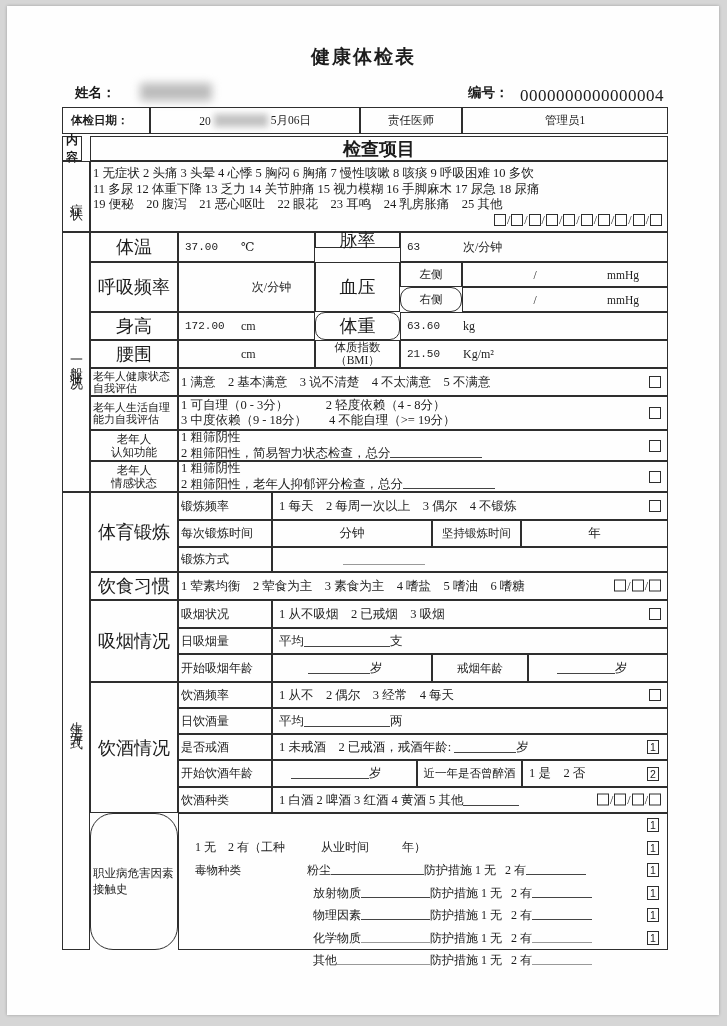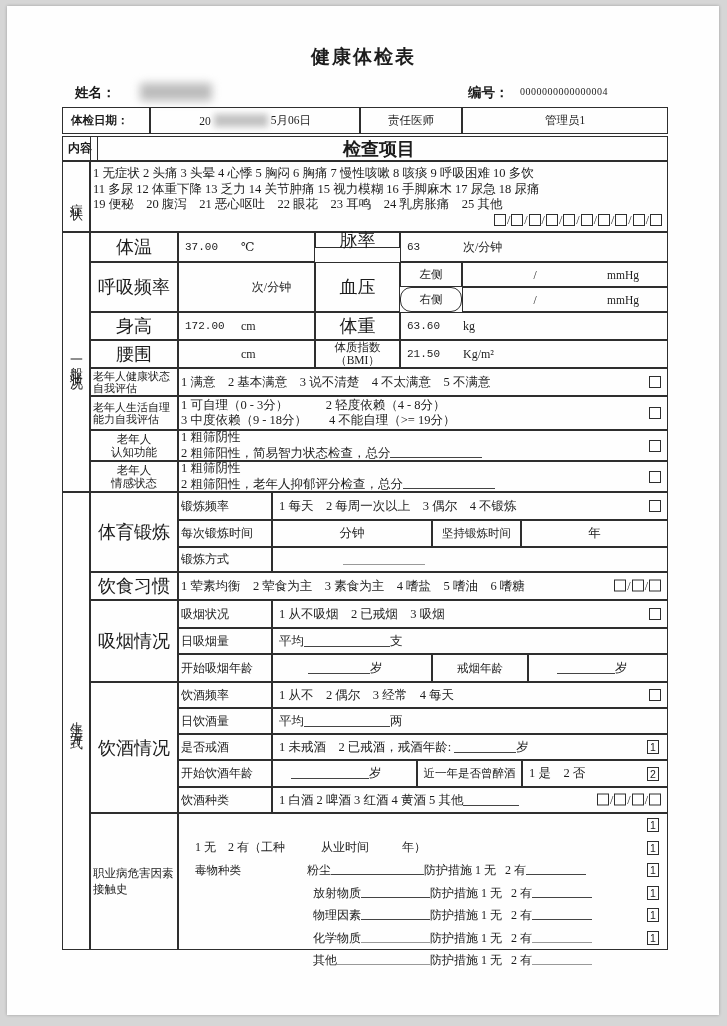--- a/index.html
+++ b/index.html
@@ -33,32 +33,32 @@
 </head>
 <body>
 
 <div class="page"></div>
 
 <div class="abs bold" style="left:0;top:44px;width:727px;text-align:center;font-size:19px;letter-spacing:2px;">健康体检表</div>
 
 <div class="abs bold" style="left:75px;top:84px;font-size:13.5px;">姓名：</div>
 <div class="blur" style="left:140px;top:83px;width:72px;height:18px;"></div>
 <div class="abs bold" style="left:468px;top:84px;font-size:13.5px;">编号：</div>
-<div class="abs" style="left:520px;top:86px;font-size:10px;letter-spacing:.5px;">0000000000000004</div>
+<div class="abs" style="left:520px;top:86px;font-size:17px;letter-spacing:.5px;">0000000000000004</div>
 
 <div class="cell pad8 fs115 bold" style="left:62px;top:107px;width:88px;height:27px;">体检日期：</div>
 <div class="cell center fs115" style="left:150px;top:107px;width:210px;height:27px;">
   <span>20</span>
     <span class="blur-inline"></span>
     <span>5月06日</span>
 </div>
 <div class="cell center fs115" style="left:360px;top:107px;width:102px;height:27px;">责任医师</div>
 <div class="cell center fs115" style="left:462px;top:107px;width:206px;height:27px;">管理员1</div>
 
-<div class="cell center fs12 bold" style="left:62px;top:136px;width:36px;height:25px;">内容</div>
+<div class="cell center fs12 bold" style="left:62px;top:136px;width:20px;height:25px;">内容</div>
 <div class="cell center fs13 bold" style="left:90px;top:136px;width:578px;height:25px;">检查项目</div>
 
 <div class="cell center" style="left:62px;top:161px;width:28px;height:71px;">
   <span class="vtext" style="letter-spacing:4px;">症状</span>
 </div>
 <div class="cell lines pad4 fs125" style="left:90px;top:161px;width:578px;height:71px;justify-content:flex-start;padding-top:4px;">
   <div class="pre">1 无症状 2 头痛 3 头晕 4 心悸 5 胸闷 6 胸痛 7 慢性咳嗽 8 咳痰 9 呼吸困难 10 多饮</div>
   <div class="pre">11 多尿 12 体重下降 13 乏力 14 关节肿痛 15 视力模糊 16 手脚麻木 17 尿急 18 尿痛</div>
   <div class="pre">19 便秘    20 腹泻    21 恶心呕吐    22 眼花    23 耳鸣    24 乳房胀痛    25 其他</div>
   <div style="position:absolute;right:5px;bottom:3px;"><span class="cb"></span><span class="slash">/</span><span class="cb"></span><span class="slash">/</span><span class="cb"></span><span class="slash">/</span><span class="cb"></span><span class="slash">/</span><span class="cb"></span><span class="slash">/</span><span class="cb"></span><span class="slash">/</span><span class="cb"></span><span class="slash">/</span><span class="cb"></span><span class="slash">/</span><span class="cb"></span><span class="slash">/</span><span class="cb"></span></div>
@@ -93,21 +93,21 @@
 <div class="cell fs115" style="left:462px;top:287px;width:206px;height:25px;">
   <span style="flex:1;text-align:center;">/</span>
   <span style="padding-right:28px;">mmHg</span>
 </div>
 
 <div class="cell center fs13" style="left:90px;top:312px;width:88px;height:28px;">身高</div>
 <div class="cell" style="left:178px;top:312px;width:137px;height:28px;">
   <span class="val valw">172.00</span>
   <span class="fs12">cm</span>
 </div>
-<div class="cell center fs13" style="left:315px;top:312px;width:85px;height:28px;">体重</div>
+<div class="cell center fs13" style="left:315px;top:312px;width:85px;height:28px;border-radius:10px;">体重</div>
 <div class="cell" style="left:400px;top:312px;width:268px;height:28px;">
   <span class="val valw">63.60</span>
   <span class="fs12">kg</span>
 </div>
 
 <div class="cell center fs13" style="left:90px;top:340px;width:88px;height:28px;">腰围</div>
 <div class="cell" style="left:178px;top:340px;width:137px;height:28px;">
   <span class="val valw"></span>
   <span class="fs12">cm</span>
 </div>
@@ -236,21 +236,21 @@
   <span class="pre">1 是    2 否</span>
   <span class="vbox vboxq">2</span>
 </div>
 <div class="cell pad4 fs12" style="left:178px;top:787px;width:94px;height:26px;">饮酒种类</div>
 <div class="cell pad6 fs125" style="left:272px;top:787px;width:396px;height:26px;">
   <span class="pre">1 白酒 2 啤酒 3 红酒 4 黄酒 5 其他</span>
     <span class="ul" style="width:56px;"></span>
   <span class="cbq"><span class="cb"></span><span class="slash">/</span><span class="cb"></span><span class="slash">/</span><span class="cb"></span><span class="slash">/</span><span class="cb"></span></span>
 </div>
 
-<div class="cell lines fs115 pad4" style="left:90px;top:813px;width:88px;height:137px;">
+<div class="cell lines fs115 pad4" style="left:90px;top:813px;width:88px;height:137px;border-radius:23px;">
   <div>职业病危害因素</div>
   <div>接触史</div>
 </div>
 <div class="cell" style="left:178px;top:813px;width:490px;height:137px;flex-direction:column;align-items:stretch;justify-content:center;">
   <div class="occline">
     <span>1 无    2 有（工种            从业时间           年）</span>
     <span class="vbox vboxq">1</span>
   </div>
   <div class="occline">
     <span style="font-size:11.5px;">毒物种类</span><span class="sp" style="width:66px;"></span><span>粉尘</span><span class="ul" style="width:93px;"></span><span class="pre">防护措施 1 无   2 有</span><span class="ul" style="width:60px;"></span>

